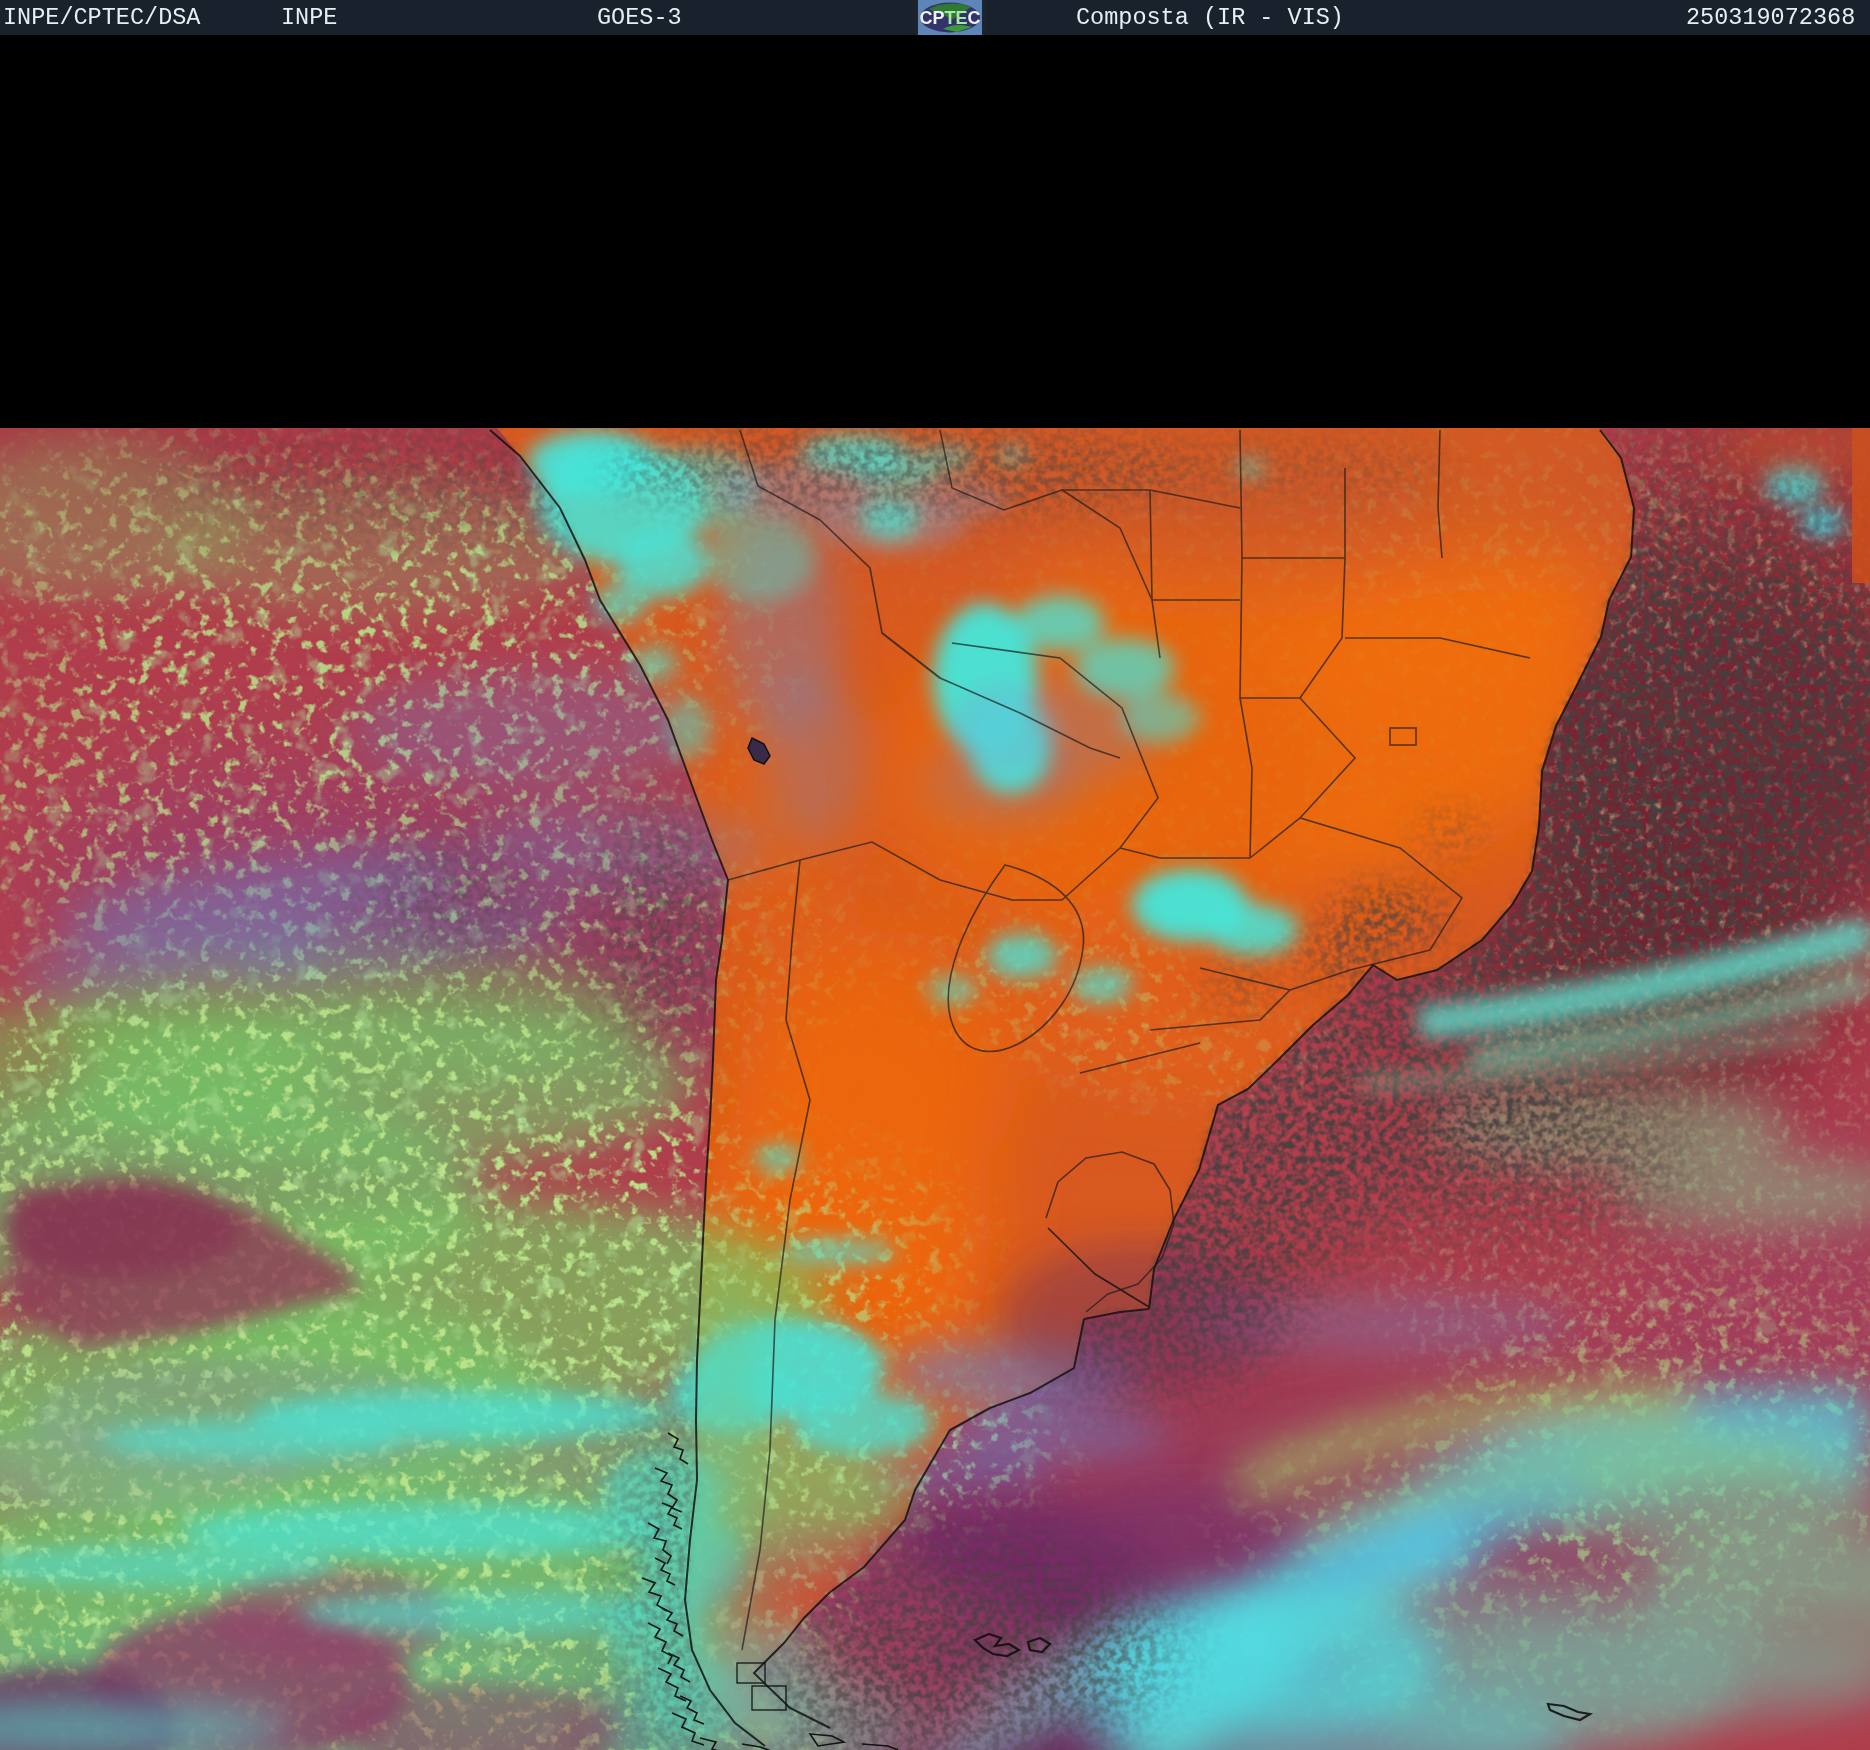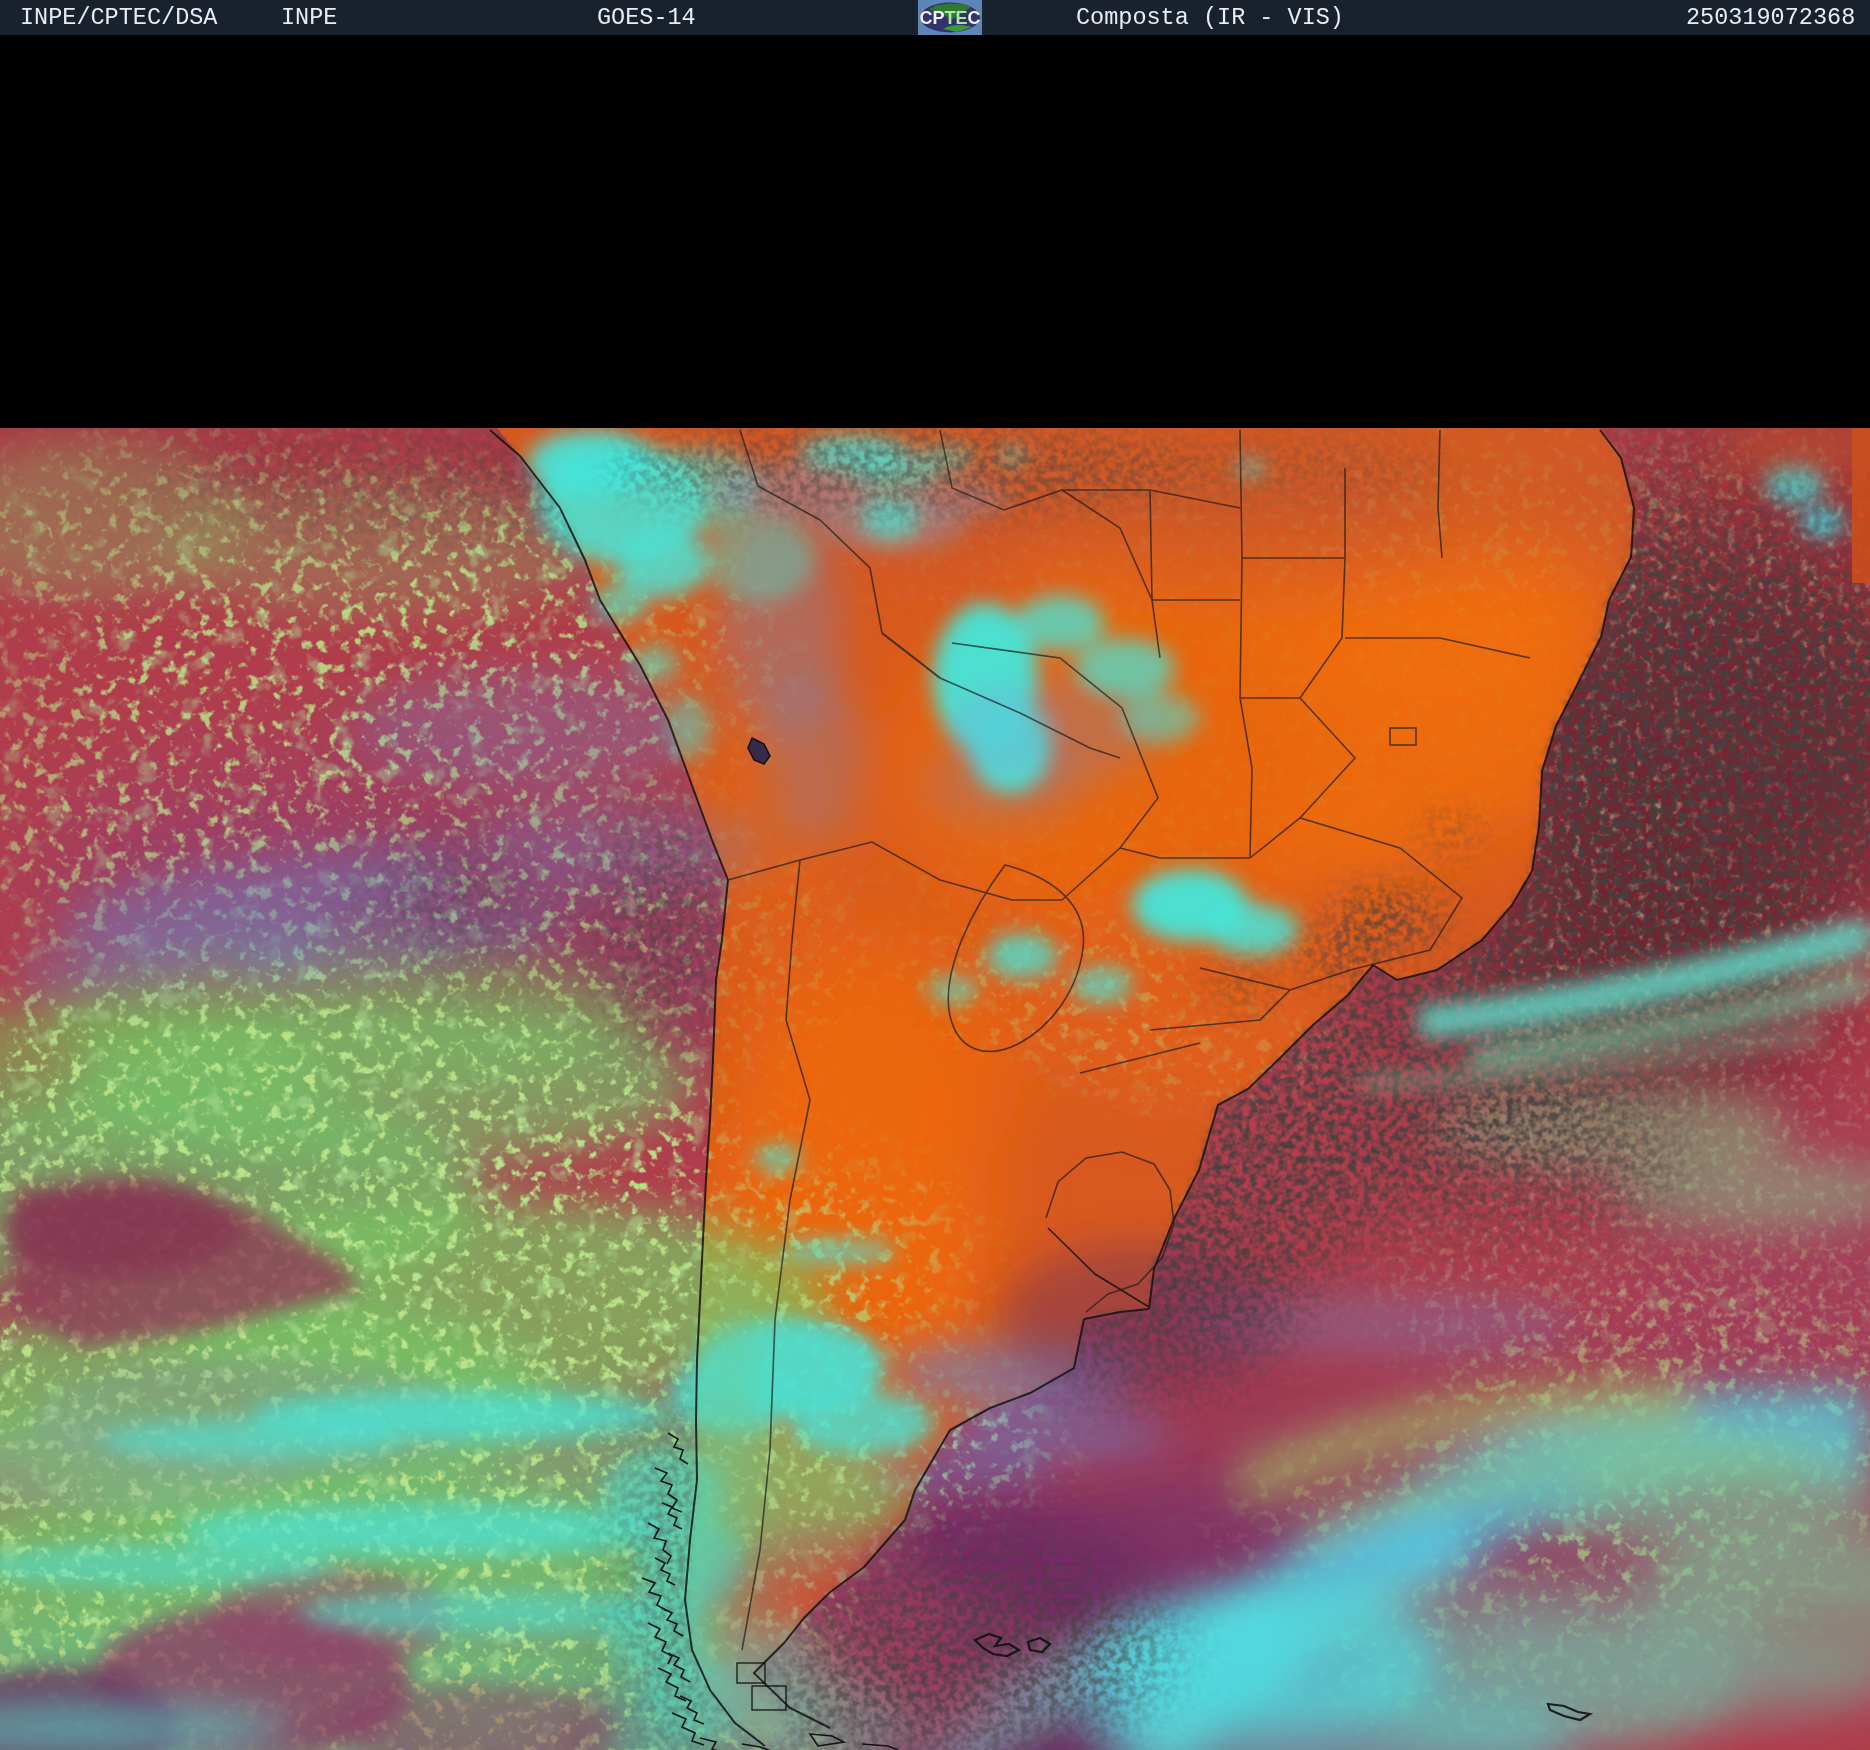--- a/index.html
+++ b/index.html
@@ -5,23 +5,23 @@
 html,body{margin:0;padding:0;background:#000;width:1870px;height:1750px;overflow:hidden;}
 #page{position:relative;width:1870px;height:1750px;background:#000;font-family:"Liberation Mono",monospace;}
 #bar{position:absolute;left:0;top:0;width:1870px;height:35px;background:#18212c;}
 .t{position:absolute;top:4px;font-size:23.5px;color:#e9edf3;white-space:pre;}
 #sat{position:absolute;left:0;top:428px;}
 </style>
 </head>
 <body>
 <div id="page">
 <div id="bar">
-<span class="t" style="left:20px">INPE/CPTEC/DSA</span>
+<span class="t" style="left:3px">INPE/CPTEC/DSA</span>
 <span class="t" style="left:281px">INPE</span>
-<span class="t" style="left:597px">GOES-14</span>
+<span class="t" style="left:597px">GOES-3</span>
 <span class="t" style="left:1076px">Composta (IR - VIS)</span>
 <span class="t" style="left:1686px">250319072368</span>
 <svg style="position:absolute;left:915px;top:0" width="70" height="35" viewBox="0 0 70 35">
 <rect width="70" height="35" fill="#5e85b8"></rect>
 <rect width="3" height="35" fill="#1c2430"></rect>
         <rect x="67" width="3" height="35" fill="#1c2430"></rect>
 <ellipse cx="35" cy="17.5" rx="30" ry="15" fill="#32336b"></ellipse>
 <path d="M 14,9 A 30 15 0 0 1 56,7 L 38,19 Z" fill="#2e7a33"></path>
 <path d="M 28,29 C 38,23 50,25 57,27 L 42,32 Z" fill="#39993c"></path>
 <text x="35" y="24" text-anchor="middle" font-family="Liberation Sans,sans-serif" font-size="18" font-weight="bold" fill="#eef2fa">CP<tspan fill="#a8e8a0">TE</tspan>C</text>

